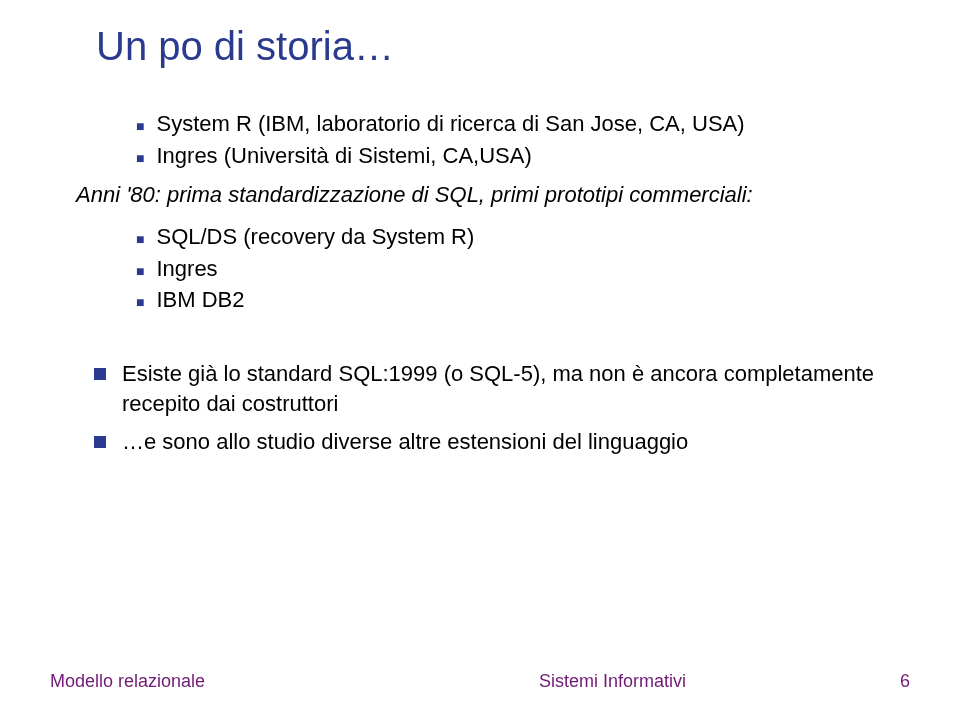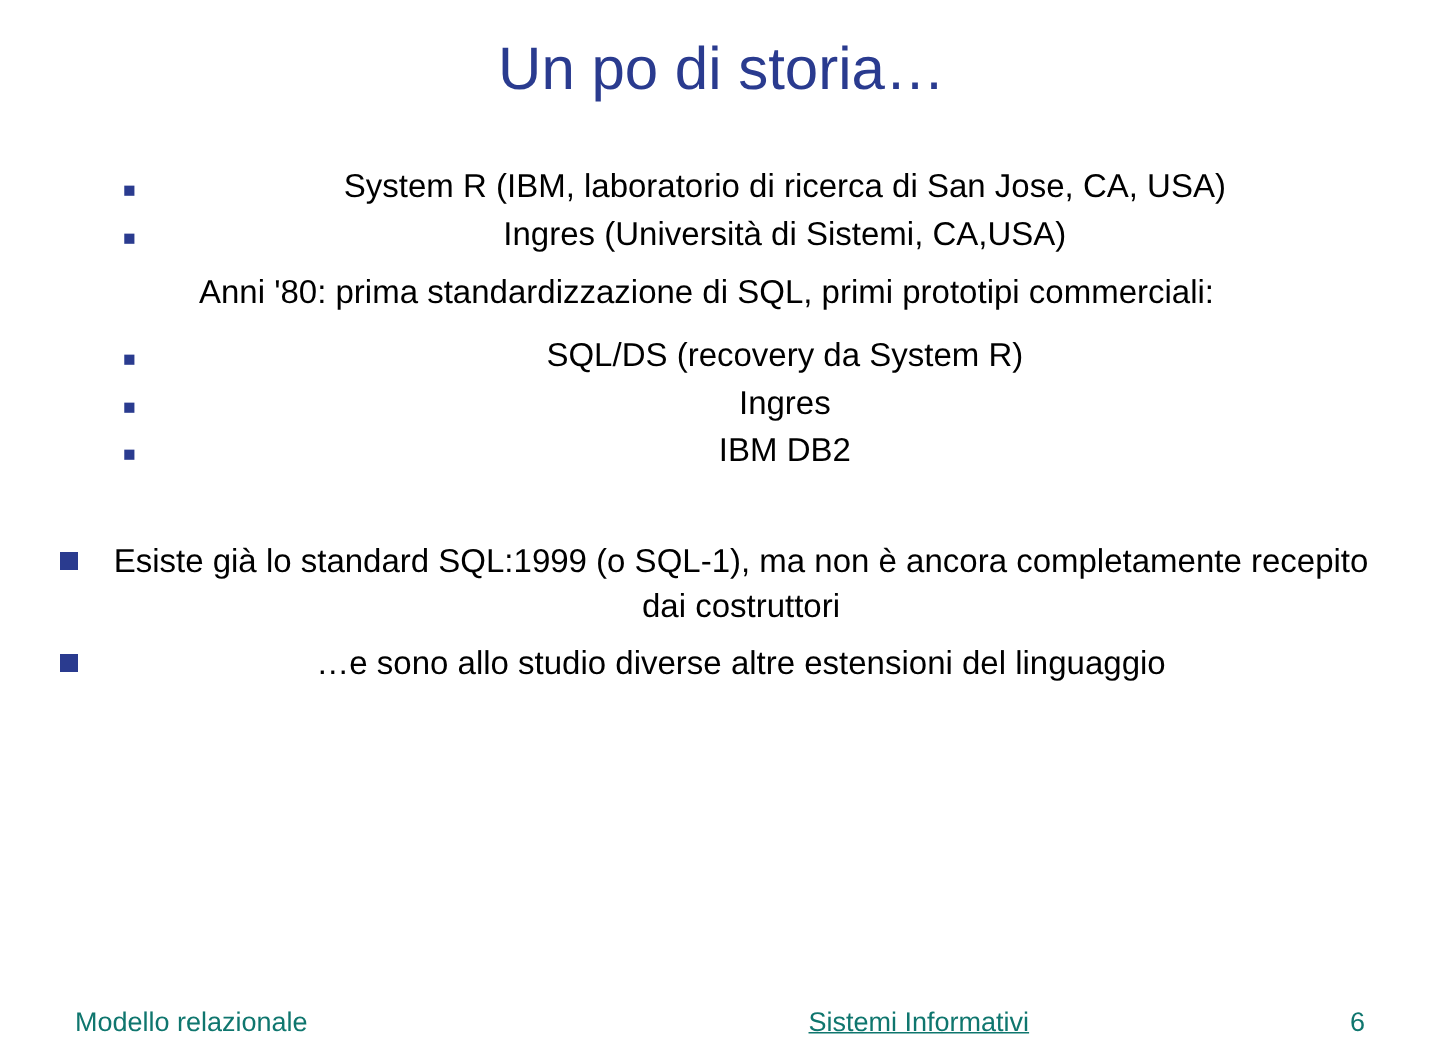--- a/index.html
+++ b/index.html
@@ -1,29 +1,29 @@
 <!DOCTYPE html>
 <html><head>
 <meta charset="utf-8">
 <style>
   html,body{margin:0;padding:0;width:960px;height:706px;font-family:Arial,Helvetica,sans-serif;background:#fff;color:#000;}
-  .slide{box-sizing:border-box;width:960px;height:706px;padding:24px 40px 18px 22px;position:relative;text-align:center;}
+  .slide{box-sizing:border-box;width:960px;height:706px;padding:24px 40px 18px 76px;position:relative;}
   .title{color:#2a3b8f;font-size:40px;font-weight:400;margin:0 0 40px 20px;}
   .body{font-size:22px;line-height:1.35;}
   .lvl1{margin:0 0 12px 0;}
   .lvl2{margin:2px 0 2px 60px;display:flex;align-items:flex-start;}
   .lvl2 .bullet{color:#2a3b8f;font-size:14px;line-height:22px;margin-right:12px;flex:0 0 auto;margin-top:6px;}
-  .lvl2 .txt{flex:1;margin-left:24px;}
-  .after80{margin-top:10px;}
+  .lvl2 .txt{flex:1;}
+  .after80{margin-top:10px;font-style:italic;}
   .section2{margin-top:44px;}
   .s2item{display:flex;align-items:flex-start;margin:8px 0 8px 18px;}
   .s2item .sq{width:12px;height:12px;background:#2a3b8f;margin:9px 16px 0 0;flex:0 0 auto;}
   .s2item .txt{flex:1;font-size:22px;}
-  .footer{position:absolute;bottom:14px;left:50px;right:50px;display:flex;justify-content:space-between;font-size:18px;color:#0f766e;}
-  .footer .c{margin-left:120px;text-decoration:underline;}
+  .footer{position:absolute;bottom:14px;left:50px;right:50px;display:flex;justify-content:space-between;font-size:18px;color:#701a75;}
+  .footer .c{margin-left:120px;}
 </style>
 </head>
 <body>
 
 <div class="slide">
   <h1 class="title">Un po di storia…</h1>
 
   <div class="body">
     <div class="lvl2">
       <span class="bullet">■</span>
@@ -45,21 +45,21 @@
     </div>
     <div class="lvl2">
       <span class="bullet">■</span>
       <span class="txt">IBM DB2</span>
     </div>
 
 
     <div class="section2">
       <div class="s2item">
         <span class="sq"></span>
-        <span class="txt">Esiste già lo standard SQL:1999 (o SQL-1), ma non è ancora completamente recepito dai costruttori</span>
+        <span class="txt">Esiste già lo standard SQL:1999 (o SQL-5), ma non è ancora completamente recepito dai costruttori</span>
       </div>
       <div class="s2item">
         <span class="sq"></span>
         <span class="txt">…e sono allo studio diverse altre estensioni del linguaggio</span>
       </div>
     </div>
   </div>
 
   <div class="footer">
     <span>Modello relazionale</span>

